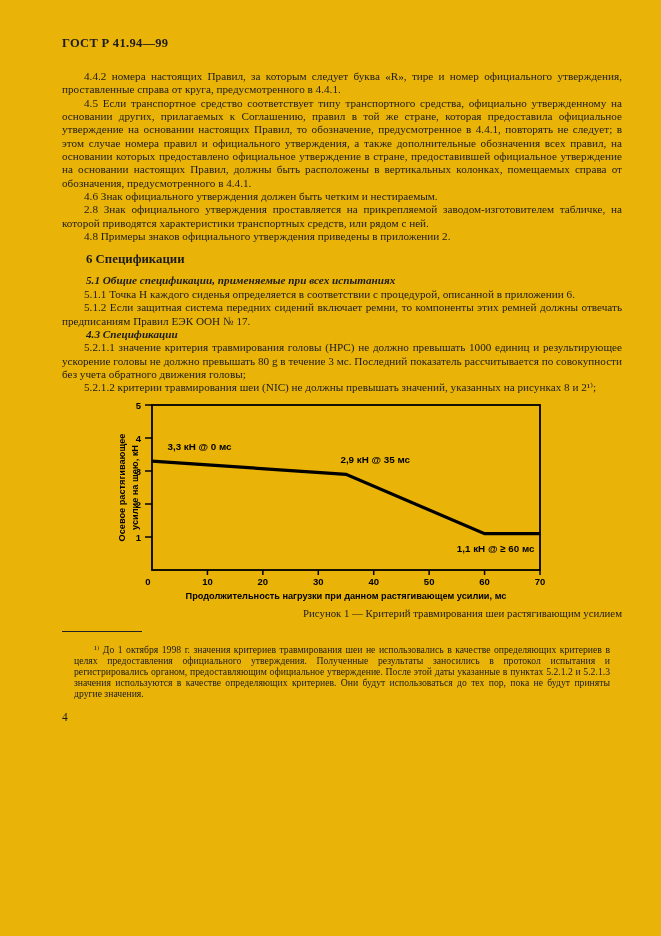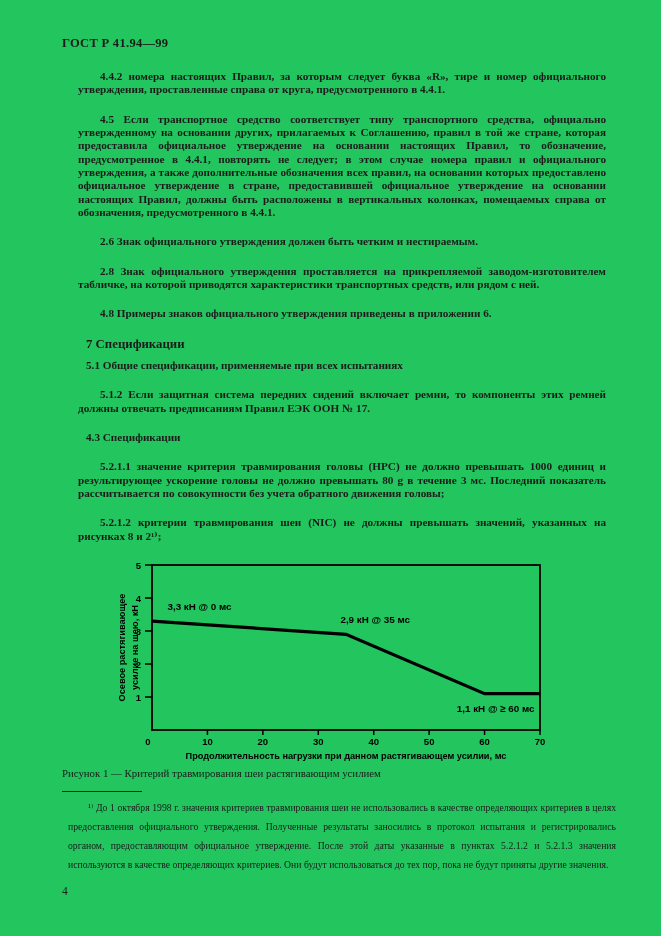--- a/index.html
+++ b/index.html
@@ -1,98 +1,99 @@
 <!DOCTYPE html>
 <html lang="ru"><head>
 <meta charset="utf-8">
 <style>
   html,body{margin:0;padding:0;background:#ffffff;}
   .page{
     position:relative;
     width:661px;height:936px;
-    background:#22c55e;
+    background:#eab308;
     color:#1b1b1b;
     font-family:"Liberation Serif","DejaVu Serif",serif;
     overflow:hidden;
     box-sizing:border-box;
     padding:0 39px 0 62px;
   }
   .doc-header{
     margin-top:36px;
     font-weight:bold;
     font-size:12.5px;
     letter-spacing:.3px;
   }
   .body-text{margin-top:19px;}
   .para{
-    margin:16px;
+    margin:0;
     text-align:justify;
     text-indent:22px;
     font-size:11.2px;
     line-height:13.35px;
-    font-weight:bold;
   }
   .sec-heading{
     margin:9px 0 7px 0;
     text-indent:24px;
     font-weight:bold;
     font-size:12.8px;
     line-height:15px;
   }
   .sub-heading{
     margin:0;
     text-indent:24px;
     font-weight:bold;
     font-size:11.2px;
     line-height:13.35px;
+    font-style:italic;
   }
   .figure{margin:4px 0 0 0;}
   .figure svg{display:block;}
   .tick-label{font:bold 9.5px "Liberation Sans","DejaVu Sans",sans-serif;fill:#000;}
   .annot{font:bold 9.8px "Liberation Sans","DejaVu Sans",sans-serif;fill:#000;}
   .axis-label{font:bold 9.2px "Liberation Sans","DejaVu Sans",sans-serif;fill:#000;}
   .fig-caption{
-    text-align:left;
+    text-align:right;
     font-size:10.8px;
     margin-top:2px;
     color:#1b1b1b;
   }
   .footnote-rule{
     width:80px;
     border:none;
     border-top:1.2px solid #222;
     margin:12px 0 3px 0;
   }
   .footnote{
-    margin:6px;
+    margin:12px;
     font-size:9.7px;
-    line-height:19px;
+    line-height:11px;
     text-align:justify;
     text-indent:20px;
   }
   .page-number{
     margin-top:11px;
     font-size:11.5px;
   }
 </style>
 </head>
 <body>
 
 <div class="page">
 
   <div class="doc-header">ГОСТ Р 41.94—99</div>
 
   <div class="body-text">
     <p class="para">4.4.2 номера настоящих Правил, за которым следует буква «R», тире и номер официального утверждения, проставленные справа от круга, предусмотренного в 4.4.1.</p>
     <p class="para">4.5 Если транспортное средство соответствует типу транспортного средства, официально утвержденному на основании других, прилагаемых к Соглашению, правил в той же стране, которая предоставила официальное утверждение на основании настоящих Правил, то обозначение, предусмотренное в 4.4.1, повторять не следует; в этом случае номера правил и официального утверждения, а также дополнительные обозначения всех правил, на основании которых предоставлено официальное утверждение в стране, предоставившей официальное утверждение на основании настоящих Правил, должны быть расположены в вертикальных колонках, помещаемых справа от обозначения, предусмотренного в 4.4.1.</p>
-    <p class="para">2.6 Знак официального утверждения должен быть четким и нестираемым.</p>
+    <p class="para">4.6 Знак официального утверждения должен быть четким и нестираемым.</p>
     <p class="para">2.8 Знак официального утверждения проставляется на прикрепляемой заводом-изготовителем табличке, на которой приводятся характеристики транспортных средств, или рядом с ней.</p>
-    <p class="para">4.8 Примеры знаков официального утверждения приведены в приложении 6.</p>
-    <p class="sec-heading">7 Спецификации</p>
+    <p class="para">4.8 Примеры знаков официального утверждения приведены в приложении 2.</p>
+    <p class="sec-heading">6 Спецификации</p>
     <p class="sub-heading">5.1 Общие спецификации, применяемые при всех испытаниях</p>
+    <p class="para">5.1.1 Точка Н каждого сиденья определяется в соответствии с процедурой, описанной в приложении 6.</p>
     <p class="para">5.1.2 Если защитная система передних сидений включает ремни, то компоненты этих ремней должны отвечать предписаниям Правил ЕЭК ООН № 17.</p>
     <p class="sub-heading">4.3 Спецификации</p>
     <p class="para">5.2.1.1 значение критерия травмирования головы (HPC) не должно превышать 1000 единиц и результирующее ускорение головы не должно превышать 80 g в течение 3 мс. Последний показатель рассчитывается по совокупности без учета обратного движения головы;</p>
     <p class="para">5.2.1.2 критерии травмирования шеи (NIC) не должны превышать значений, указанных на рисунках 8 и 2¹⁾;</p>
   </div>
 
   <div class="figure">
     <svg width="560" height="206" viewBox="0 0 560 206">
       <g id="ylabel-group">
           <text x="63" y="88.5" text-anchor="middle" class="axis-label" transform="rotate(-90 63 88.5)">Осевое растягивающее</text>

